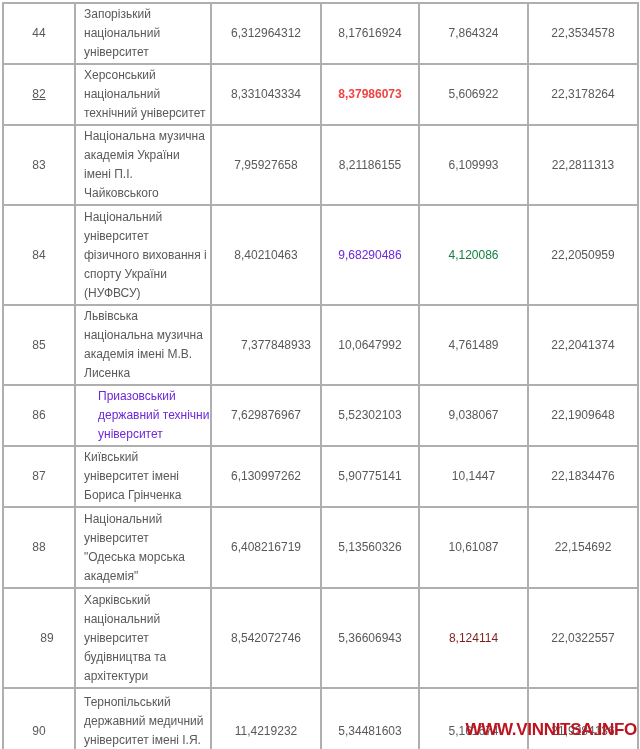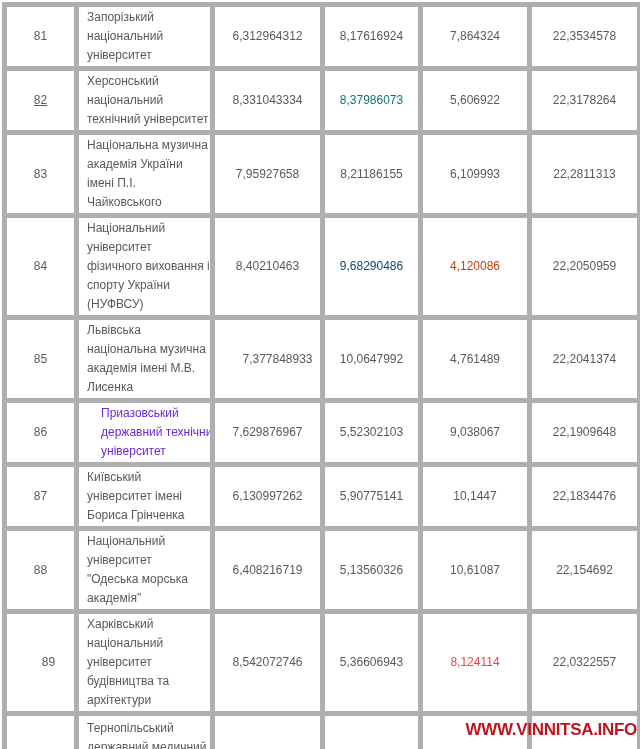--- a/index.html
+++ b/index.html
@@ -14,21 +14,21 @@
     background: #ffffff;
     font-family: "Liberation Sans", sans-serif;
   }
   table.rankings {
     border-collapse: collapse;
     table-layout: fixed;
     width: 635px;
     margin: 2px 0 0 2px;
   }
   td {
-    border: 5px solid #c2410c;
+    border: 2px solid #c2410c;
     color: #595959;
     font-size: 12px;
     line-height: 19px;
     vertical-align: middle;
     padding: 1px 4px;
     overflow: hidden;
   }
   td.center {
     text-align: center;
   }
@@ -57,36 +57,36 @@
   <colgroup>
     <col style="width:72px">
     <col style="width:136px">
     <col style="width:110px">
     <col style="width:98px">
     <col style="width:109px">
     <col style="width:110px">
   </colgroup>
   <tbody>
       <tr style="height: 57px;">
-        <td class="center" style="border-color: rgb(175, 175, 175); color: rgb(89, 89, 89);">81</td>
+        <td class="center" style="border-color: rgb(175, 175, 175); color: rgb(89, 89, 89);">44</td>
         <td class="name" style="border-color: rgb(175, 175, 175); color: rgb(89, 89, 89);">Запорізький
 національний
 університет</td>
         <td class="center" style="border-color: rgb(175, 175, 175); color: rgb(89, 89, 89);">6,312964312</td>
         <td class="center" style="border-color: rgb(175, 175, 175); color: rgb(89, 89, 89);">8,17616924</td>
         <td class="center" style="border-color: rgb(175, 175, 175); color: rgb(89, 89, 89);">7,864324</td>
         <td class="center" style="border-color: rgb(175, 175, 175); color: rgb(89, 89, 89);">22,3534578</td>
       </tr>
       <tr style="height: 61px;">
         <td class="center" style="border-color: rgb(175, 175, 175); color: rgb(89, 89, 89); text-decoration: underline;">82</td>
         <td class="name" style="border-color: rgb(175, 175, 175); color: rgb(89, 89, 89);">Херсонський
 національний
 технічний університет</td>
         <td class="center" style="border-color: rgb(175, 175, 175); color: rgb(89, 89, 89);">8,331043334</td>
-        <td class="center" style="border-color: rgb(175, 175, 175); color: #0f766e;">8,37986073</td>
+        <td class="center" style="border-color: rgb(175, 175, 175); color: #ef4444; font-weight: bold;">8,37986073</td>
         <td class="center" style="border-color: rgb(175, 175, 175); color: rgb(89, 89, 89);">5,606922</td>
         <td class="center" style="border-color: rgb(175, 175, 175); color: rgb(89, 89, 89);">22,3178264</td>
       </tr>
       <tr style="height: 78px;">
         <td class="center" style="border-color: rgb(175, 175, 175); color: rgb(89, 89, 89);">83</td>
         <td class="name" style="border-color: rgb(175, 175, 175); color: rgb(89, 89, 89);">Національна музична
 академія України
 імені П.І.
 Чайковського</td>
         <td class="center" style="border-color: rgb(175, 175, 175); color: rgb(89, 89, 89);">7,95927658</td>
@@ -95,22 +95,22 @@
         <td class="center" style="border-color: rgb(175, 175, 175); color: rgb(89, 89, 89);">22,2811313</td>
       </tr>
       <tr style="height: 100px;">
         <td class="center" style="border-color: rgb(175, 175, 175); color: rgb(89, 89, 89);">84</td>
         <td class="name" style="border-color: rgb(175, 175, 175); color: rgb(89, 89, 89);">Національний
 університет
 фізичного виховання і
 спорту України
 (НУФВСУ)</td>
         <td class="center" style="border-color: rgb(175, 175, 175); color: rgb(89, 89, 89);">8,40210463</td>
-        <td class="center" style="border-color: rgb(175, 175, 175); color: #0c4a6e;">9,68290486</td>
-        <td class="center" style="border-color: rgb(175, 175, 175); color: #c2410c;">4,120086</td>
+        <td class="center" style="border-color: rgb(175, 175, 175); color: #6d28d9;">9,68290486</td>
+        <td class="center" style="border-color: rgb(175, 175, 175); color: #15803d;">4,120086</td>
         <td class="center" style="border-color: rgb(175, 175, 175); color: rgb(89, 89, 89);">22,2050959</td>
       </tr>
       <tr style="height: 78px;">
         <td class="center" style="border-color: rgb(175, 175, 175); color: rgb(89, 89, 89);">85</td>
         <td class="name" style="border-color: rgb(175, 175, 175); color: rgb(89, 89, 89);">Львівська
 національна музична
 академія імені М.В.
 Лисенка</td>
         <td class="center" style="border-color: rgb(175, 175, 175); color: rgb(89, 89, 89); padding-left: 24px;">7,377848933</td>
         <td class="center" style="border-color: rgb(175, 175, 175); color: rgb(89, 89, 89);">10,0647992</td>
@@ -150,21 +150,21 @@
       </tr>
       <tr style="height: 100px;">
         <td class="center" style="border-color: rgb(175, 175, 175); color: rgb(89, 89, 89); padding-left: 20px;">89</td>
         <td class="name" style="border-color: rgb(175, 175, 175); color: rgb(89, 89, 89);">Харківський
 національний
 університет
 будівництва та
 архітектури</td>
         <td class="center" style="border-color: rgb(175, 175, 175); color: rgb(89, 89, 89);">8,542072746</td>
         <td class="center" style="border-color: rgb(175, 175, 175); color: rgb(89, 89, 89);">5,36606943</td>
-        <td class="center" style="border-color: rgb(175, 175, 175); color: #ef4444; margin-top: 12px;">8,124114</td>
+        <td class="center" style="border-color: rgb(175, 175, 175); color: #7f1d1d; margin-top: 12px;">8,124114</td>
         <td class="center" style="border-color: rgb(175, 175, 175); color: rgb(89, 89, 89); text-align: center;">22,0322557</td>
       </tr>
       <tr style="height: 86px;">
         <td class="center" style="border-color: rgb(175, 175, 175); color: rgb(89, 89, 89);">90</td>
         <td class="name" style="border-color: rgb(175, 175, 175); color: rgb(89, 89, 89);">Тернопільський
 державний медичний
 університет імені І.Я.
 Горбачевського</td>
         <td class="center" style="border-color: rgb(175, 175, 175); color: rgb(89, 89, 89);">11,4219232</td>
         <td class="center" style="border-color: rgb(175, 175, 175); color: rgb(89, 89, 89);">5,34481603</td>

